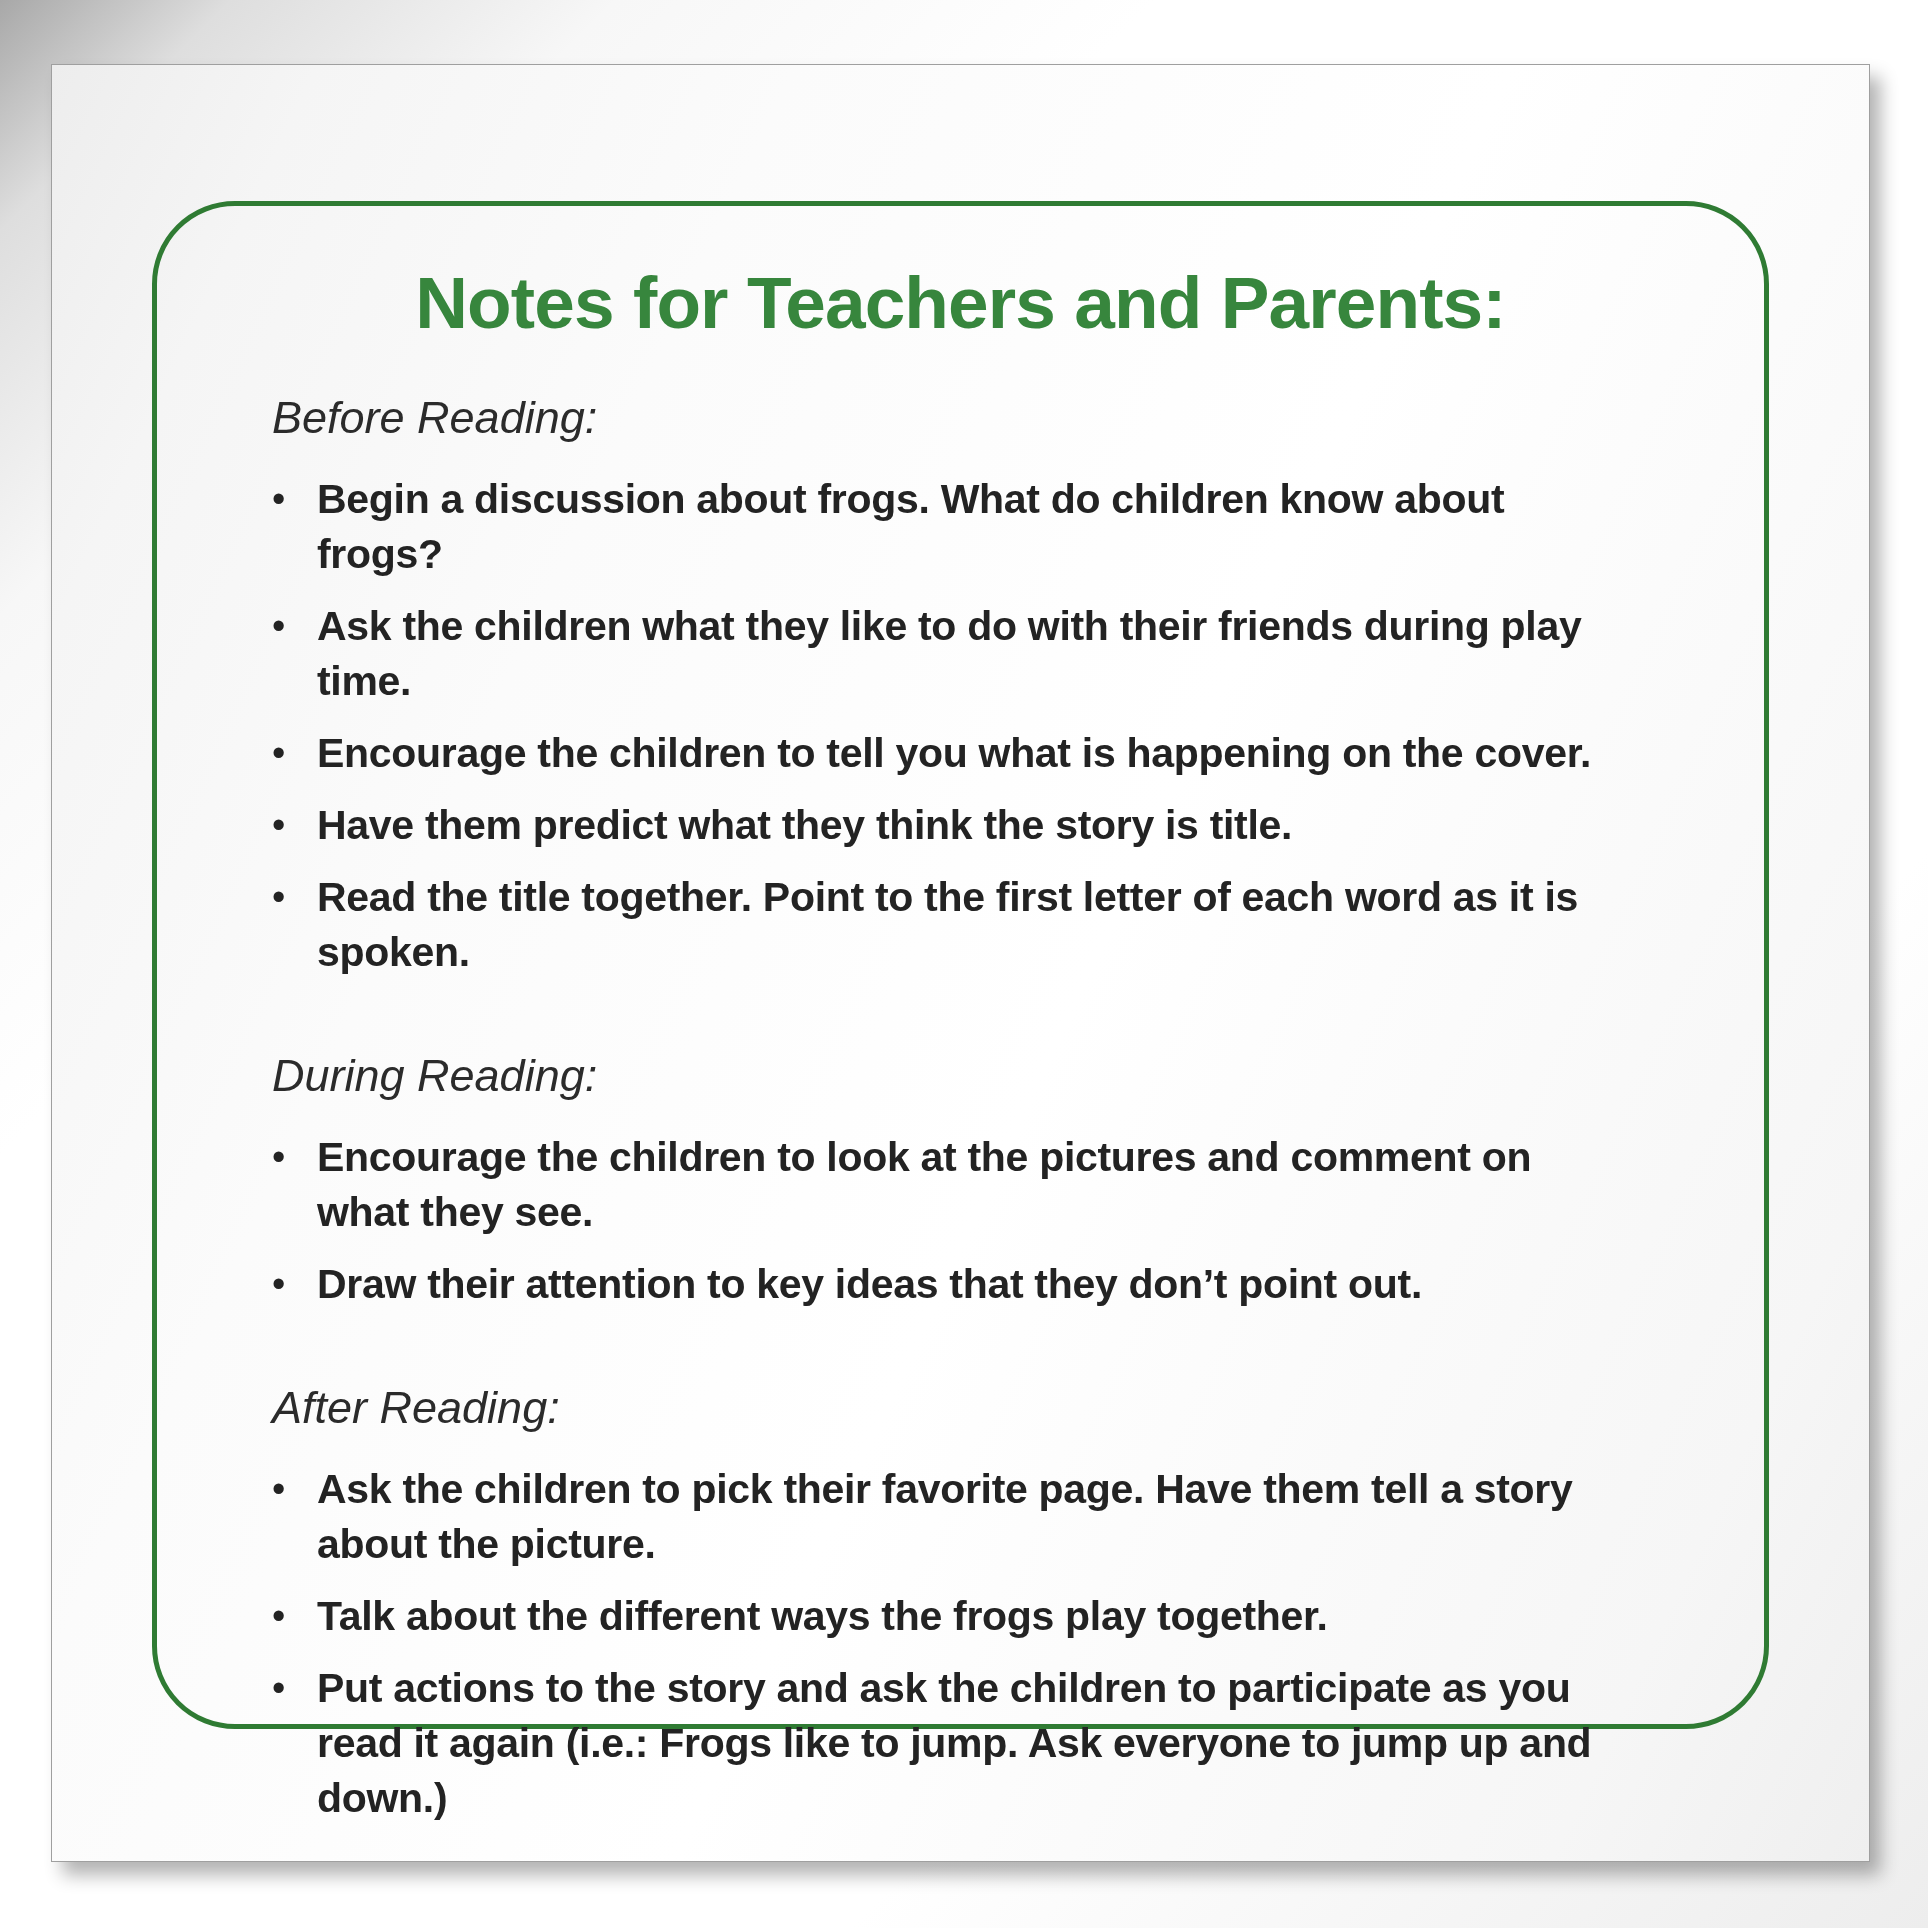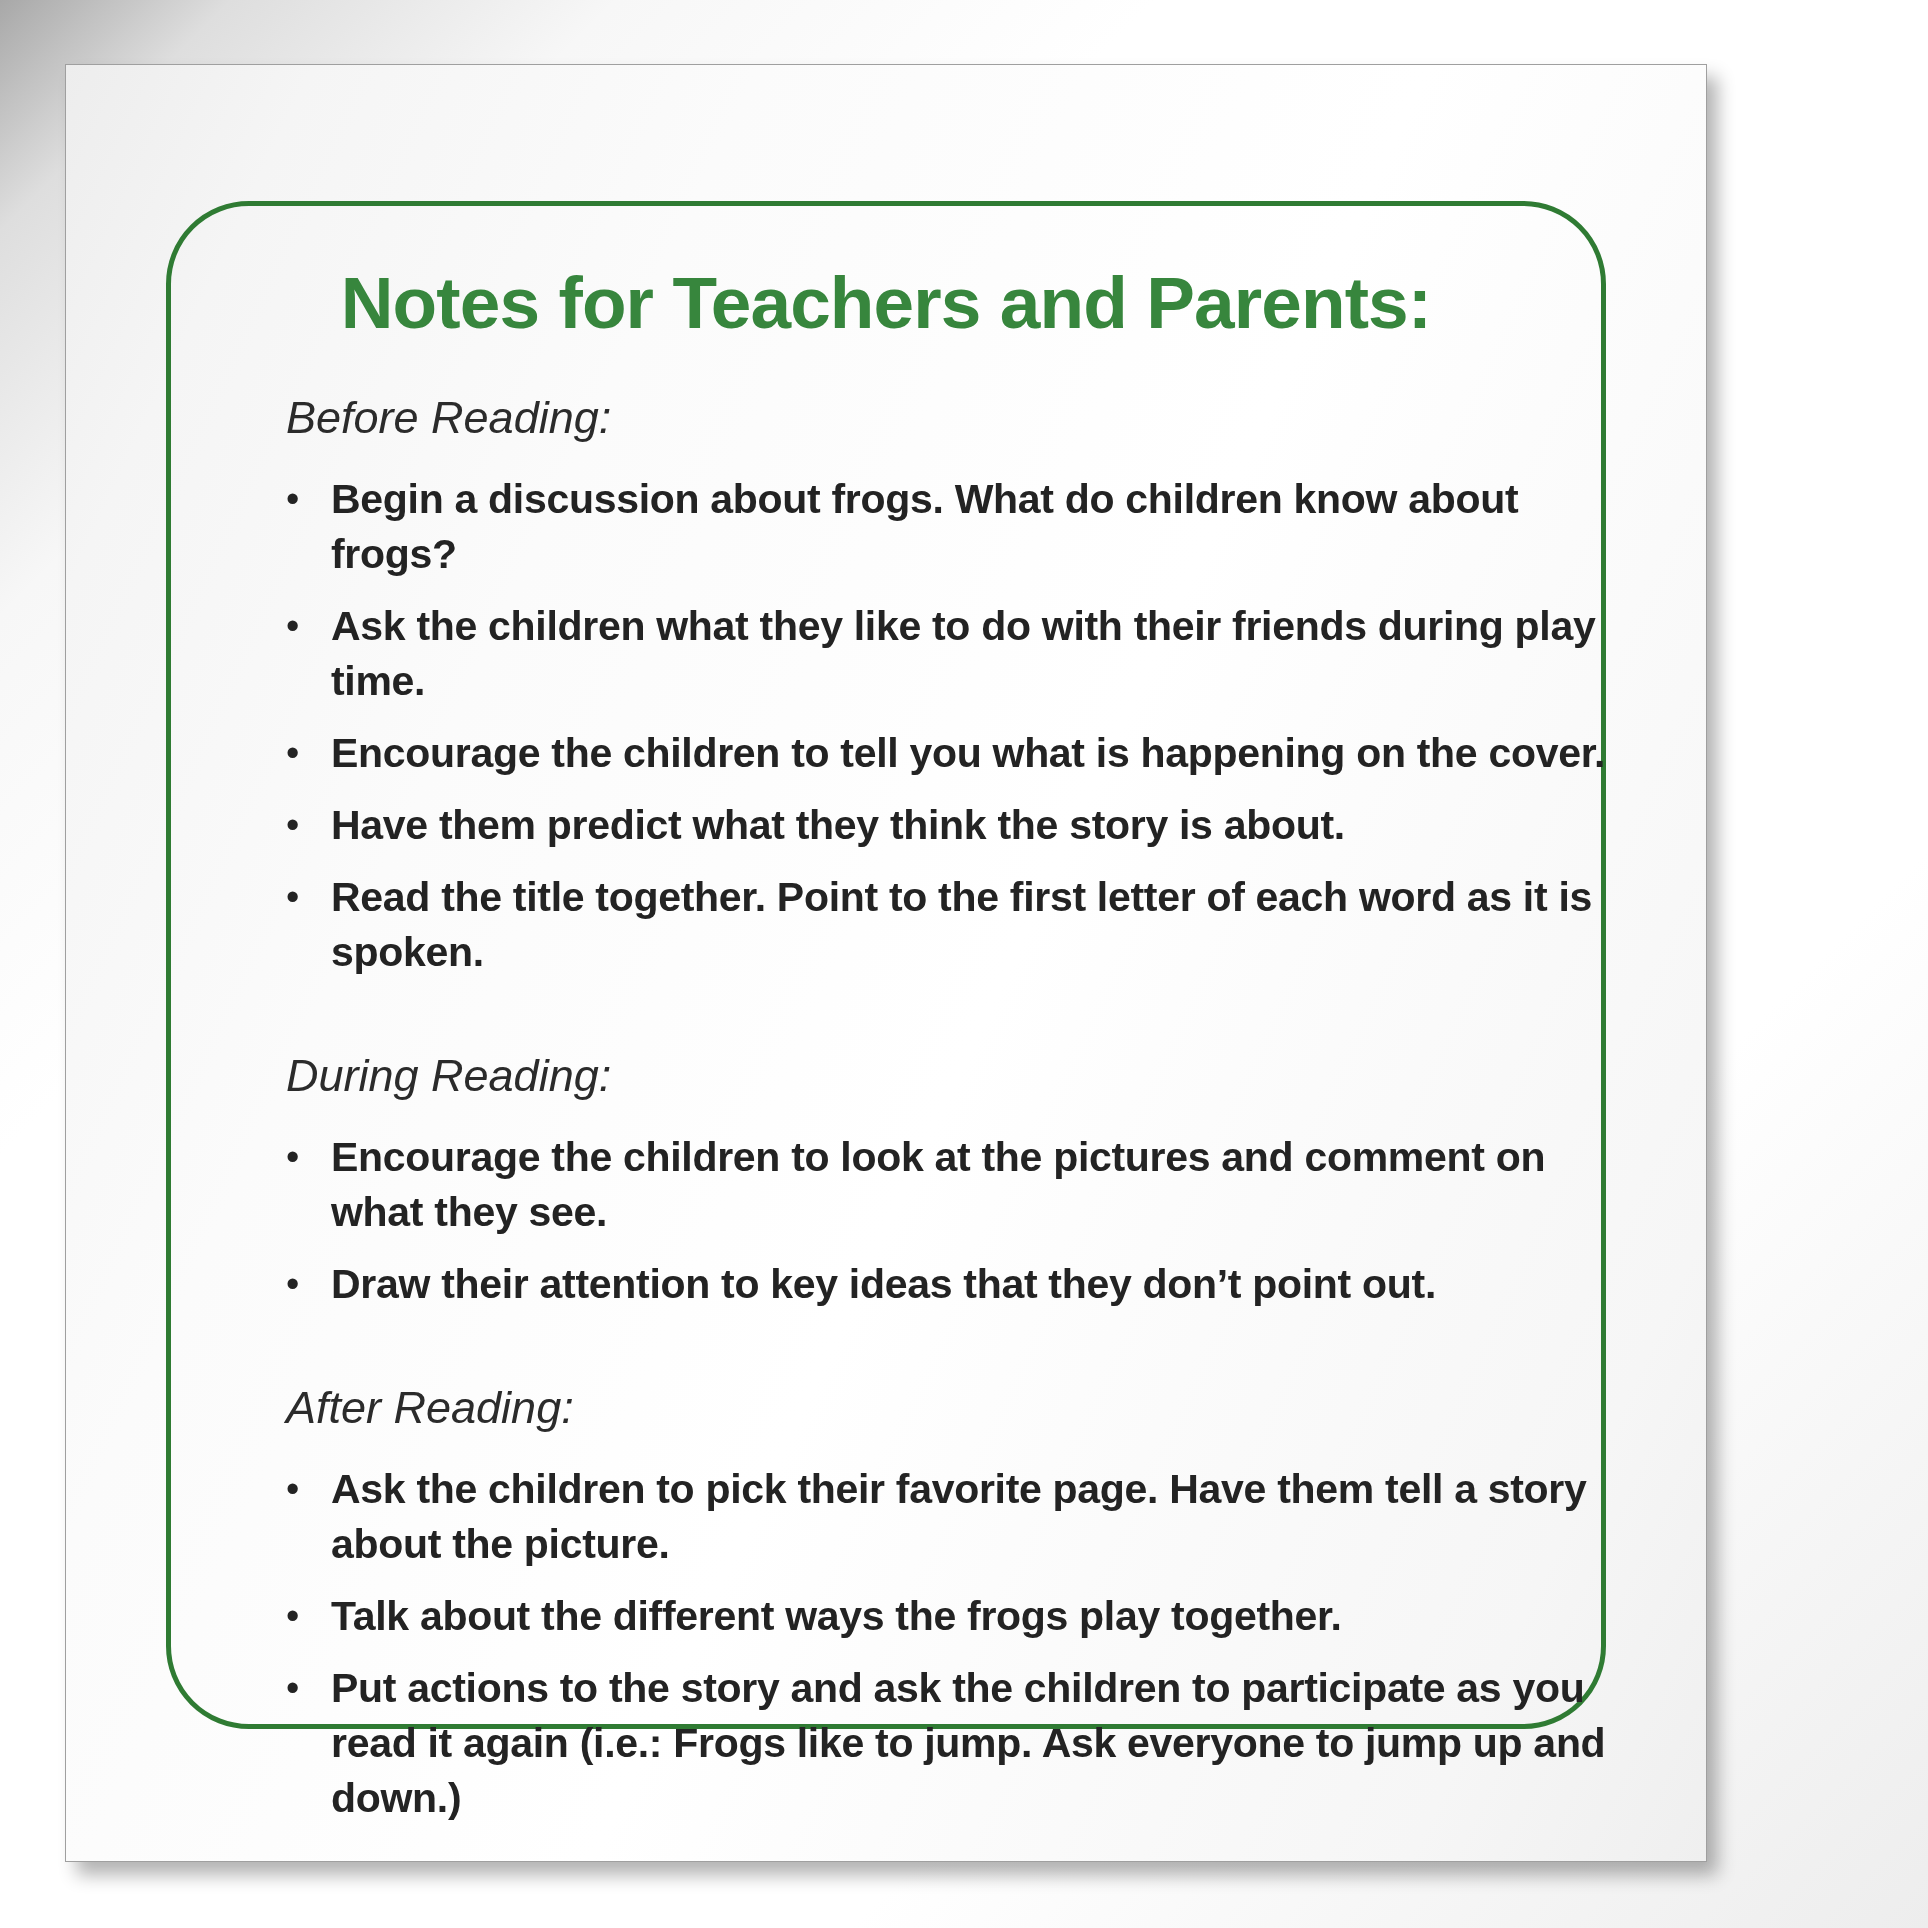--- a/index.html
+++ b/index.html
@@ -8,22 +8,22 @@
     --text-color:#232323;
   }
   *{margin:0;padding:0;box-sizing:border-box;}
   html,body{width:1928px;height:1928px;overflow:hidden;}
   body{
     font-family:"Liberation Sans","DejaVu Sans",sans-serif;
     background:linear-gradient(135deg,#a8a8a8 0%,#dedede 6%,#f7f7f7 16%,#ffffff 30%,#ffffff 72%,#ededed 100%);
   }
   .page{
     position:absolute;
-    left:65px;top:64px;
-    width:1642px;height:1798px;
+    left:51px;top:64px;
+    width:1819px;height:1798px;
     background:linear-gradient(115deg,#ededed 0%,#f5f5f5 10%,#fbfbfb 28%,#ffffff 55%,#f6f6f6 88%,#efefef 100%);
     border:1.9px solid #9f9f9f;
     box-shadow:11.3px 13px 17px rgba(0,0,0,0.30);
   }
   .notes-box{
     position:absolute;
     left:100px;right:100px;top:136px;bottom:132px;
     border:5.6px solid var(--border-green);
     border-radius:83px;
   }
@@ -88,21 +88,21 @@
         </div>
         <div class="bullet-item">
           <span class="bullet-dot">•</span>
           <div class="bullet-lines">
             <div class="bullet-line">Encourage the children to tell you what is happening on the cover.</div>
           </div>
         </div>
         <div class="bullet-item">
           <span class="bullet-dot">•</span>
           <div class="bullet-lines">
-            <div class="bullet-line">Have them predict what they think the story is about.</div>
+            <div class="bullet-line">Have them predict what they think the story is title.</div>
           </div>
         </div>
         <div class="bullet-item">
           <span class="bullet-dot">•</span>
           <div class="bullet-lines">
             <div class="bullet-line">Read the title together. Point to the first letter of each word as it is</div>
             <div class="bullet-line">spoken.</div>
           </div>
         </div>
         <div class="section-heading">During Reading:</div>

